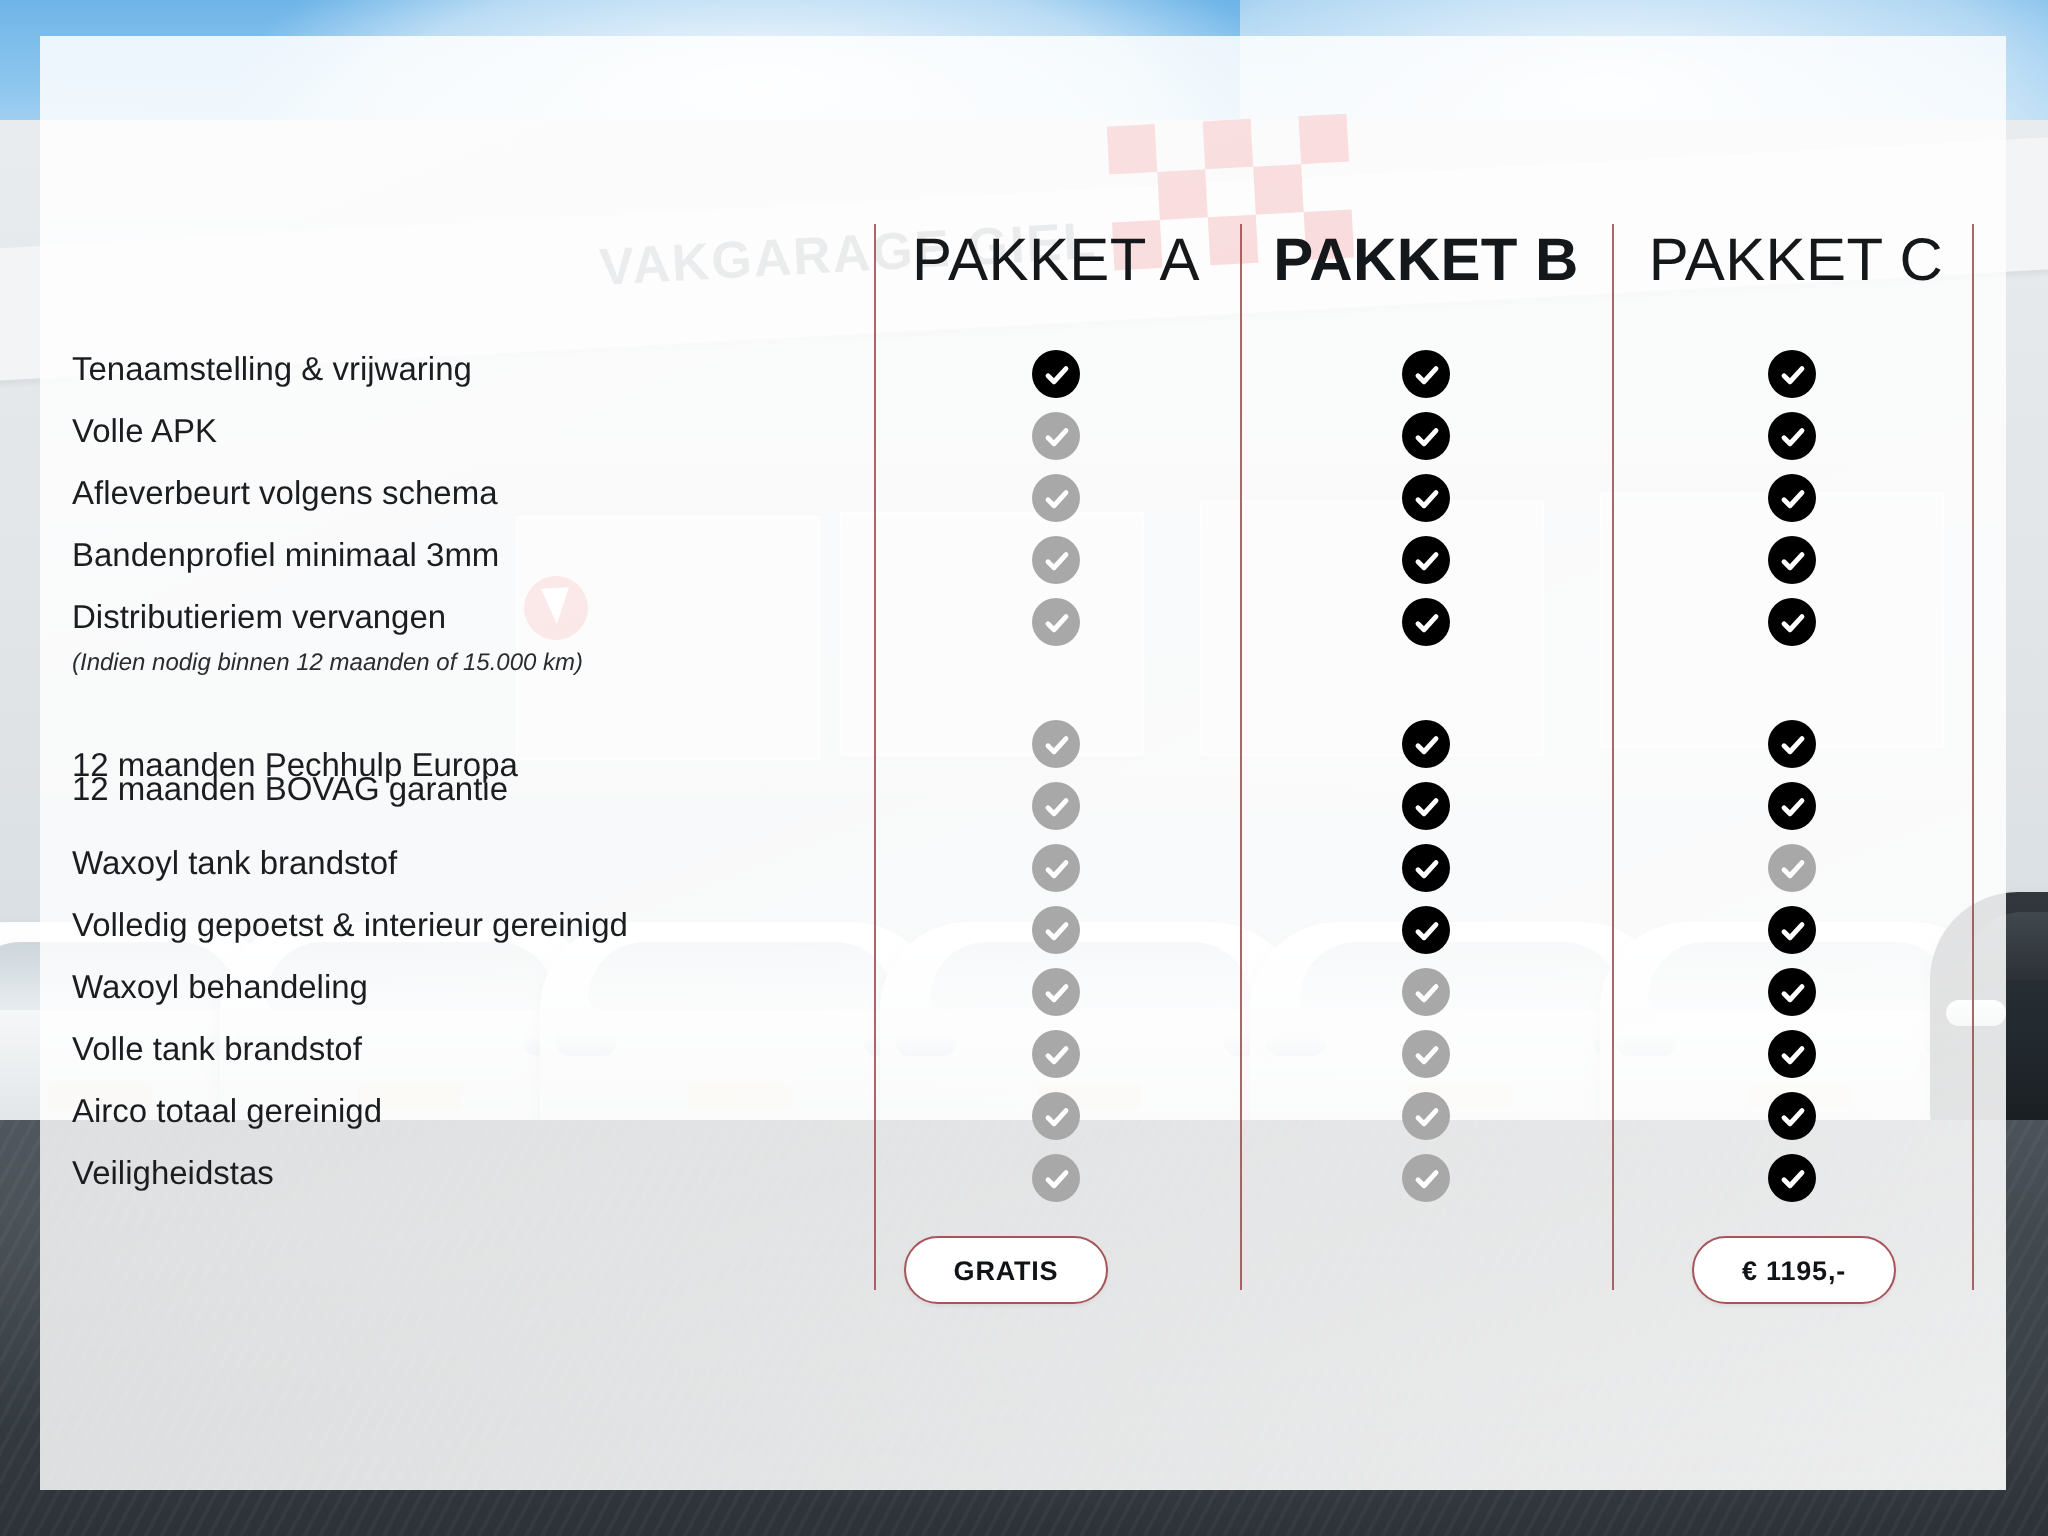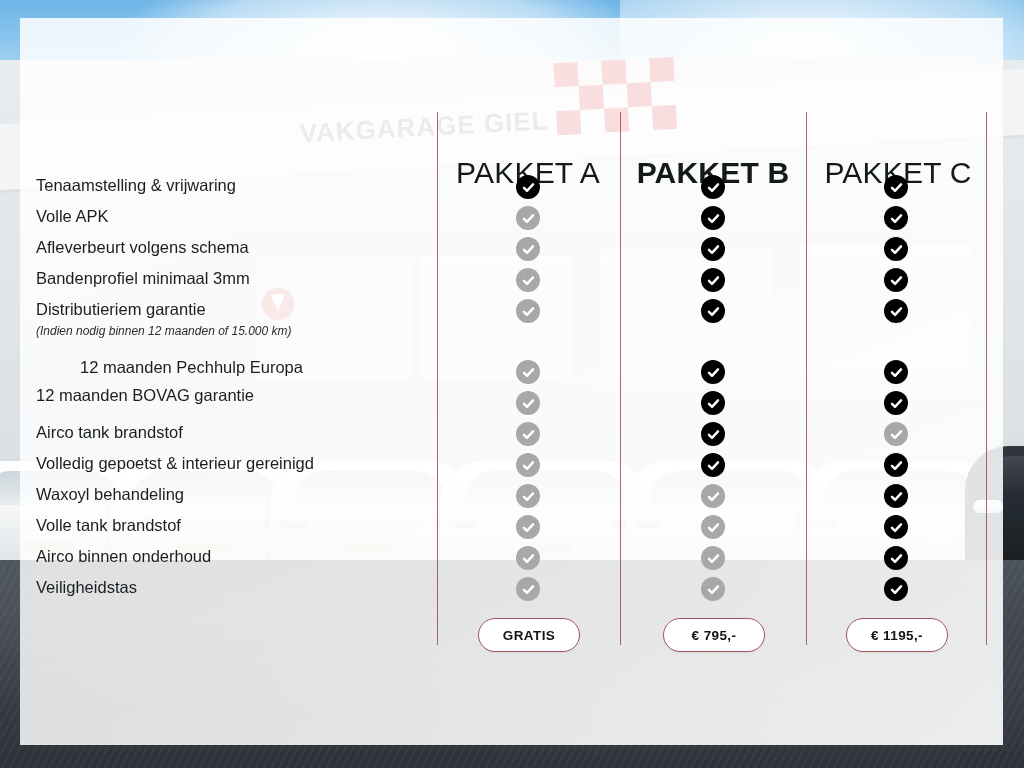--- a/index.html
+++ b/index.html
@@ -104,21 +104,21 @@
   
   .table{position:absolute;left:0;top:0;width:1024px;height:768px;}
 
   .divider{
     position:absolute;top:112px;width:1px;height:533px;
     background:#9e4a4f;opacity:.85;
   }
 
   .col-head{
     position:absolute;top:114px;width:180px;text-align:center;
-    font-size:30px;color:#15181a;letter-spacing:.2px;white-space:nowrap;margin-top:42px;
+    font-size:30px;color:#15181a;letter-spacing:.2px;white-space:nowrap;
   }
 
   .feat{
     position:absolute;left:36px;
     font-size:16.5px;color:#1b1e21;white-space:nowrap;
   }
   .feat-note{
     position:absolute;left:36px;
     font-size:12px;font-style:italic;color:#2a2d30;white-space:nowrap;
   }
@@ -226,30 +226,30 @@
   <div class="divider" style="left:986px;"></div>
 
   <div class="col-head" style="left:438px;">PAKKET A</div>
   <div class="col-head" style="left:623px;font-weight:bold;">PAKKET B</div>
   <div class="col-head" style="left:808px;">PAKKET C</div>
 
   <div class="feat" style="top:176px;">Tenaamstelling &amp; vrijwaring</div>
   <div class="feat" style="top:207px;">Volle APK</div>
   <div class="feat" style="top:238px;">Afleverbeurt volgens schema</div>
   <div class="feat" style="top:269px;">Bandenprofiel minimaal 3mm</div>
-  <div class="feat" style="top:300px;">Distributieriem garantie</div>
+  <div class="feat" style="top:300px;">Distributieriem vervangen</div>
   <div class="feat-note" style="top:324px;">(Indien nodig binnen 12 maanden of 15.000 km)</div>
 
-  <div class="feat" style="top:358px;margin-left:44px;">12 maanden Pechhulp Europa</div>
+  <div class="feat" style="top:374px;">12 maanden Pechhulp Europa</div>
   <div class="feat" style="top:386px;">12 maanden BOVAG garantie</div>
-  <div class="feat" style="top:423px;">Airco tank brandstof</div>
+  <div class="feat" style="top:423px;">Waxoyl tank brandstof</div>
   <div class="feat" style="top:454px;">Volledig gepoetst &amp; interieur gereinigd</div>
   <div class="feat" style="top:485px;">Waxoyl behandeling</div>
   <div class="feat" style="top:516px;">Volle tank brandstof</div>
-  <div class="feat" style="top:547px;">Airco binnen onderhoud</div>
+  <div class="feat" style="top:547px;">Airco totaal gereinigd</div>
   <div class="feat" style="top:578px;">Veiligheidstas</div>
 
   <div id="checkgrid">
       <div class="chk on" style="left: 516px; top: 175px;">
         <svg viewBox="0 0 16 16">
           <path d="M3.2 8.4 L6.4 11.6 L12.8 4.6"></path>
         </svg>
       </div>
       <div class="chk on" style="left: 701px; top: 175px;">
         <svg viewBox="0 0 16 16">
@@ -436,16 +436,15 @@
           <path d="M3.2 8.4 L6.4 11.6 L12.8 4.6"></path>
         </svg>
       </div>
       <div class="chk on" style="left: 884px; top: 577px;">
         <svg viewBox="0 0 16 16">
           <path d="M3.2 8.4 L6.4 11.6 L12.8 4.6"></path>
         </svg>
       </div>
     </div>
 
-  <div class="pill" style="left:478px;width:100px;">GRATIS</div>
-  <div class="pill" style="left:663px;width:100px;">€ 795,-</div>
+  <div class="pill" style="left:452px;width:100px;">GRATIS</div>
   <div class="pill" style="left:846px;width:100px;">€ 1195,-</div>
 </div>
 
 </body></html>

